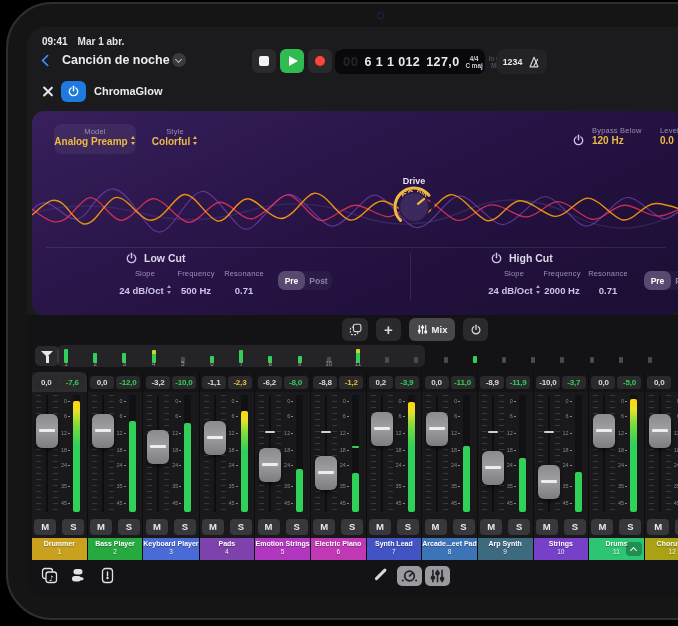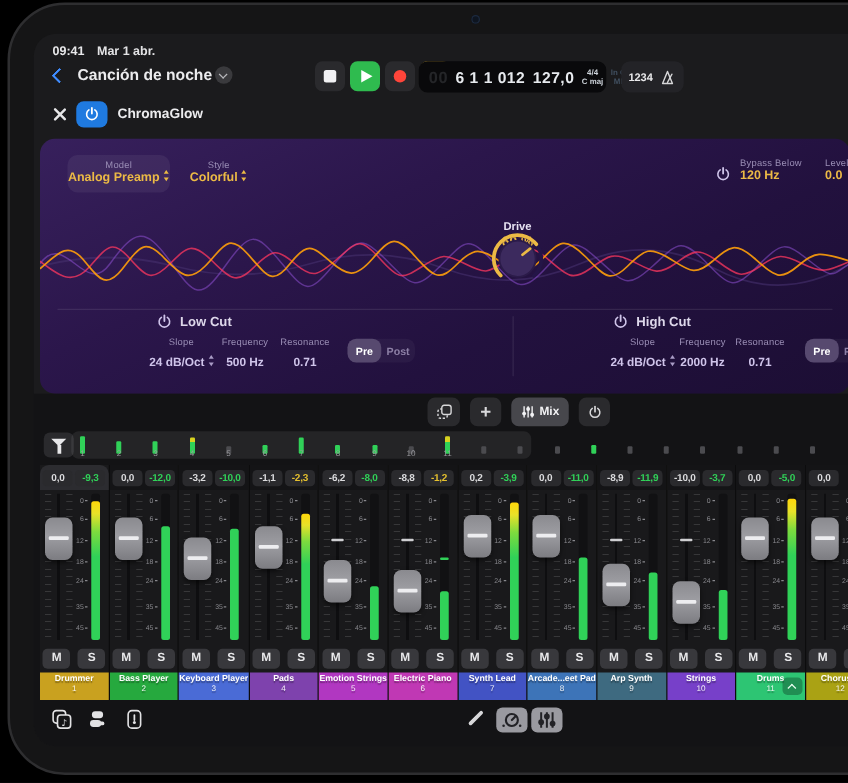--- a/index.html
+++ b/index.html
@@ -362,21 +362,21 @@
           <div class="ntick" style="left: 557.6px; bottom: 8px; height: 6px; background: rgb(75, 75, 79);"></div>
           <div class="ntick" style="left: 586.8px; bottom: 8px; height: 6px; background: rgb(75, 75, 79);"></div>
           <div class="ntick" style="left: 616px; bottom: 8px; height: 6px; background: rgb(75, 75, 79);"></div>
         </div>
     </div>
 
     <div class="strips">
         <div class="strip">
           <div class="dbrow sel">
             <span class="pill">0,0</span>
-            <span class="pill" style="color:#30d158">-9,3</span>
+            <span class="pill" style="color:#30d158">-7,6</span>
           </div>
           <div class="farea">
             <div class="ftrack">
               <div class="zerodash" style="top:36px"></div>
             </div>
             <div class="fcap" style="top:22px">
               <i></i>
             </div>
             <div class="scale">
               <span style="top:4px">0</span>

